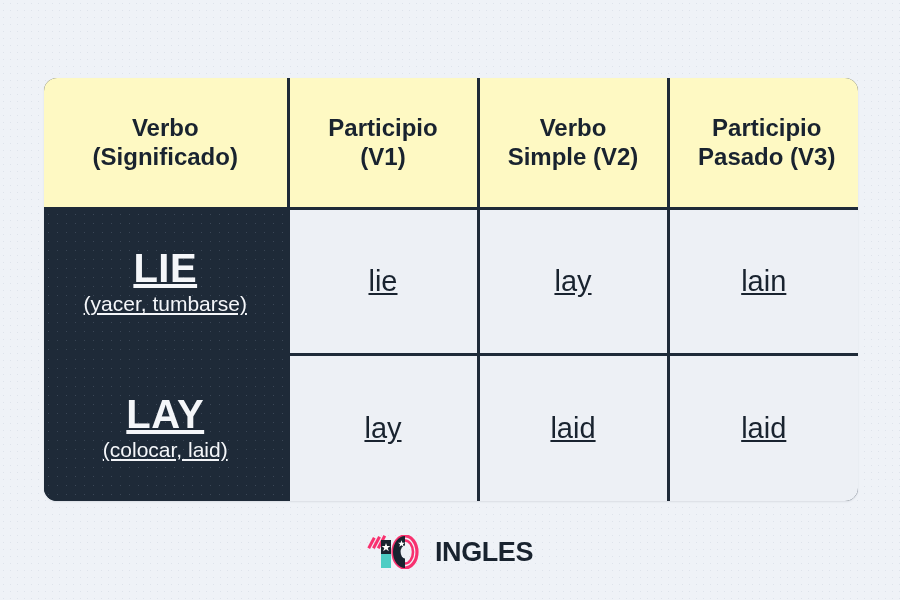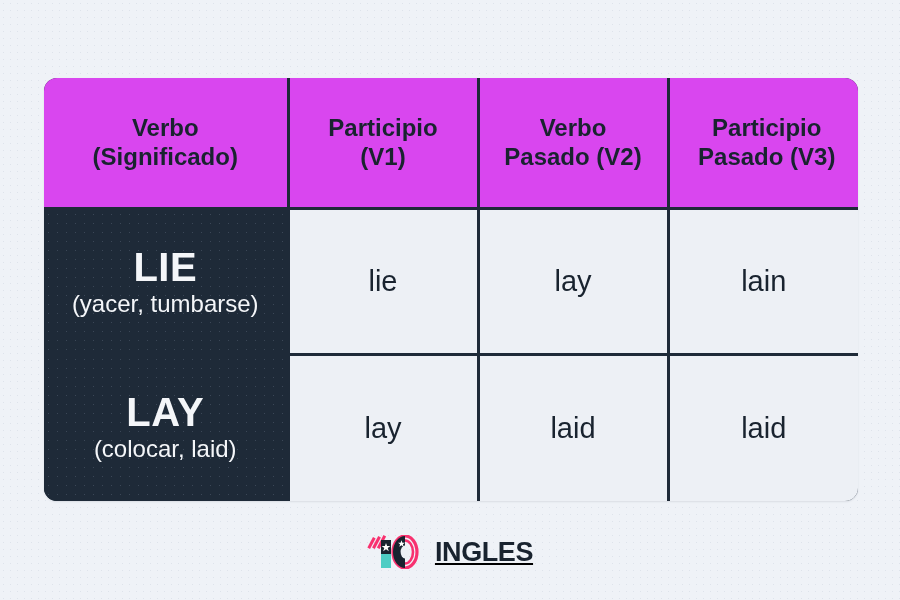--- a/index.html
+++ b/index.html
@@ -55,21 +55,21 @@
     table-layout: fixed;
   }
 
   table.verb-table col.c-verb   { width: 244px; }
   table.verb-table col.c-v1     { width: 190px; }
   table.verb-table col.c-v2     { width: 190px; }
   table.verb-table col.c-v3     { width: 190px; }
 
   
   thead th {
-    background: #d946ef;
+    background: #fef9c3;
     color: #19232f;
     height: 130px;
     font-size: 24px;
     font-weight: bold;
     line-height: 1.24;
     text-align: center;
     vertical-align: middle;
     padding: 4px 8px;
     border-right: 3px solid #1e2a38;
     border-bottom: 3px solid #1e2a38;
@@ -104,21 +104,21 @@
     display: block;
     font-size: 40px;
     font-weight: bold;
     letter-spacing: 0.5px;
     line-height: 1.05;
     margin-bottom: 2px;
   }
 
   .verb-meaning {
     display: block;
-    font-size: 24px;
+    font-size: 21px;
     font-weight: normal;
     line-height: 1.2;
     white-space: nowrap;
   }
 
   
   td.form-cell {
     background: #edf0f5;
     color: #19232f;
     font-size: 29px;
@@ -127,34 +127,33 @@
     vertical-align: middle;
     border-right: 3px solid #1e2a38;
     border-top: 3px solid #1e2a38;
     padding: 4px 6px;
   }
   td.form-cell:last-child { border-right: none; }
 
   tbody tr.row-first td.form-cell { border-top: none; }
 
   tbody tr.row-first td,
-  tbody tr.row-second td { height: 145px; }
+  tbody tr.row-second td { height: 145px; text-decoration: underline; }
 
   
   .footer-logo {
     position: absolute;
     left: 0;
     right: 0;
     top: 532px;
     display: flex;
     align-items: center;
     justify-content: center;
     gap: 13px;
     height: 40px;
-    text-decoration: underline;
   }
 
   .logo-mark {
     display: block;
     width: 56px;
     height: 34px;
   }
 
   .logo-word {
     font-size: 27px;
@@ -186,21 +185,21 @@
           <th>
             <span class="hdr-l1">Verbo</span>
             <span class="hdr-l2">(Significado)</span>
           </th>
           <th>
             <span class="hdr-l1">Participio</span>
             <span class="hdr-l2">(V1)</span>
           </th>
           <th>
             <span class="hdr-l1">Verbo</span>
-            <span class="hdr-l2">Pasado (V2)</span>
+            <span class="hdr-l2">Simple (V2)</span>
           </th>
           <th>
             <span class="hdr-l1">Participio</span>
             <span class="hdr-l2">Pasado (V3)</span>
           </th>
         </tr>
       </thead>
 
       <tbody>
         <tr class="row-first">

